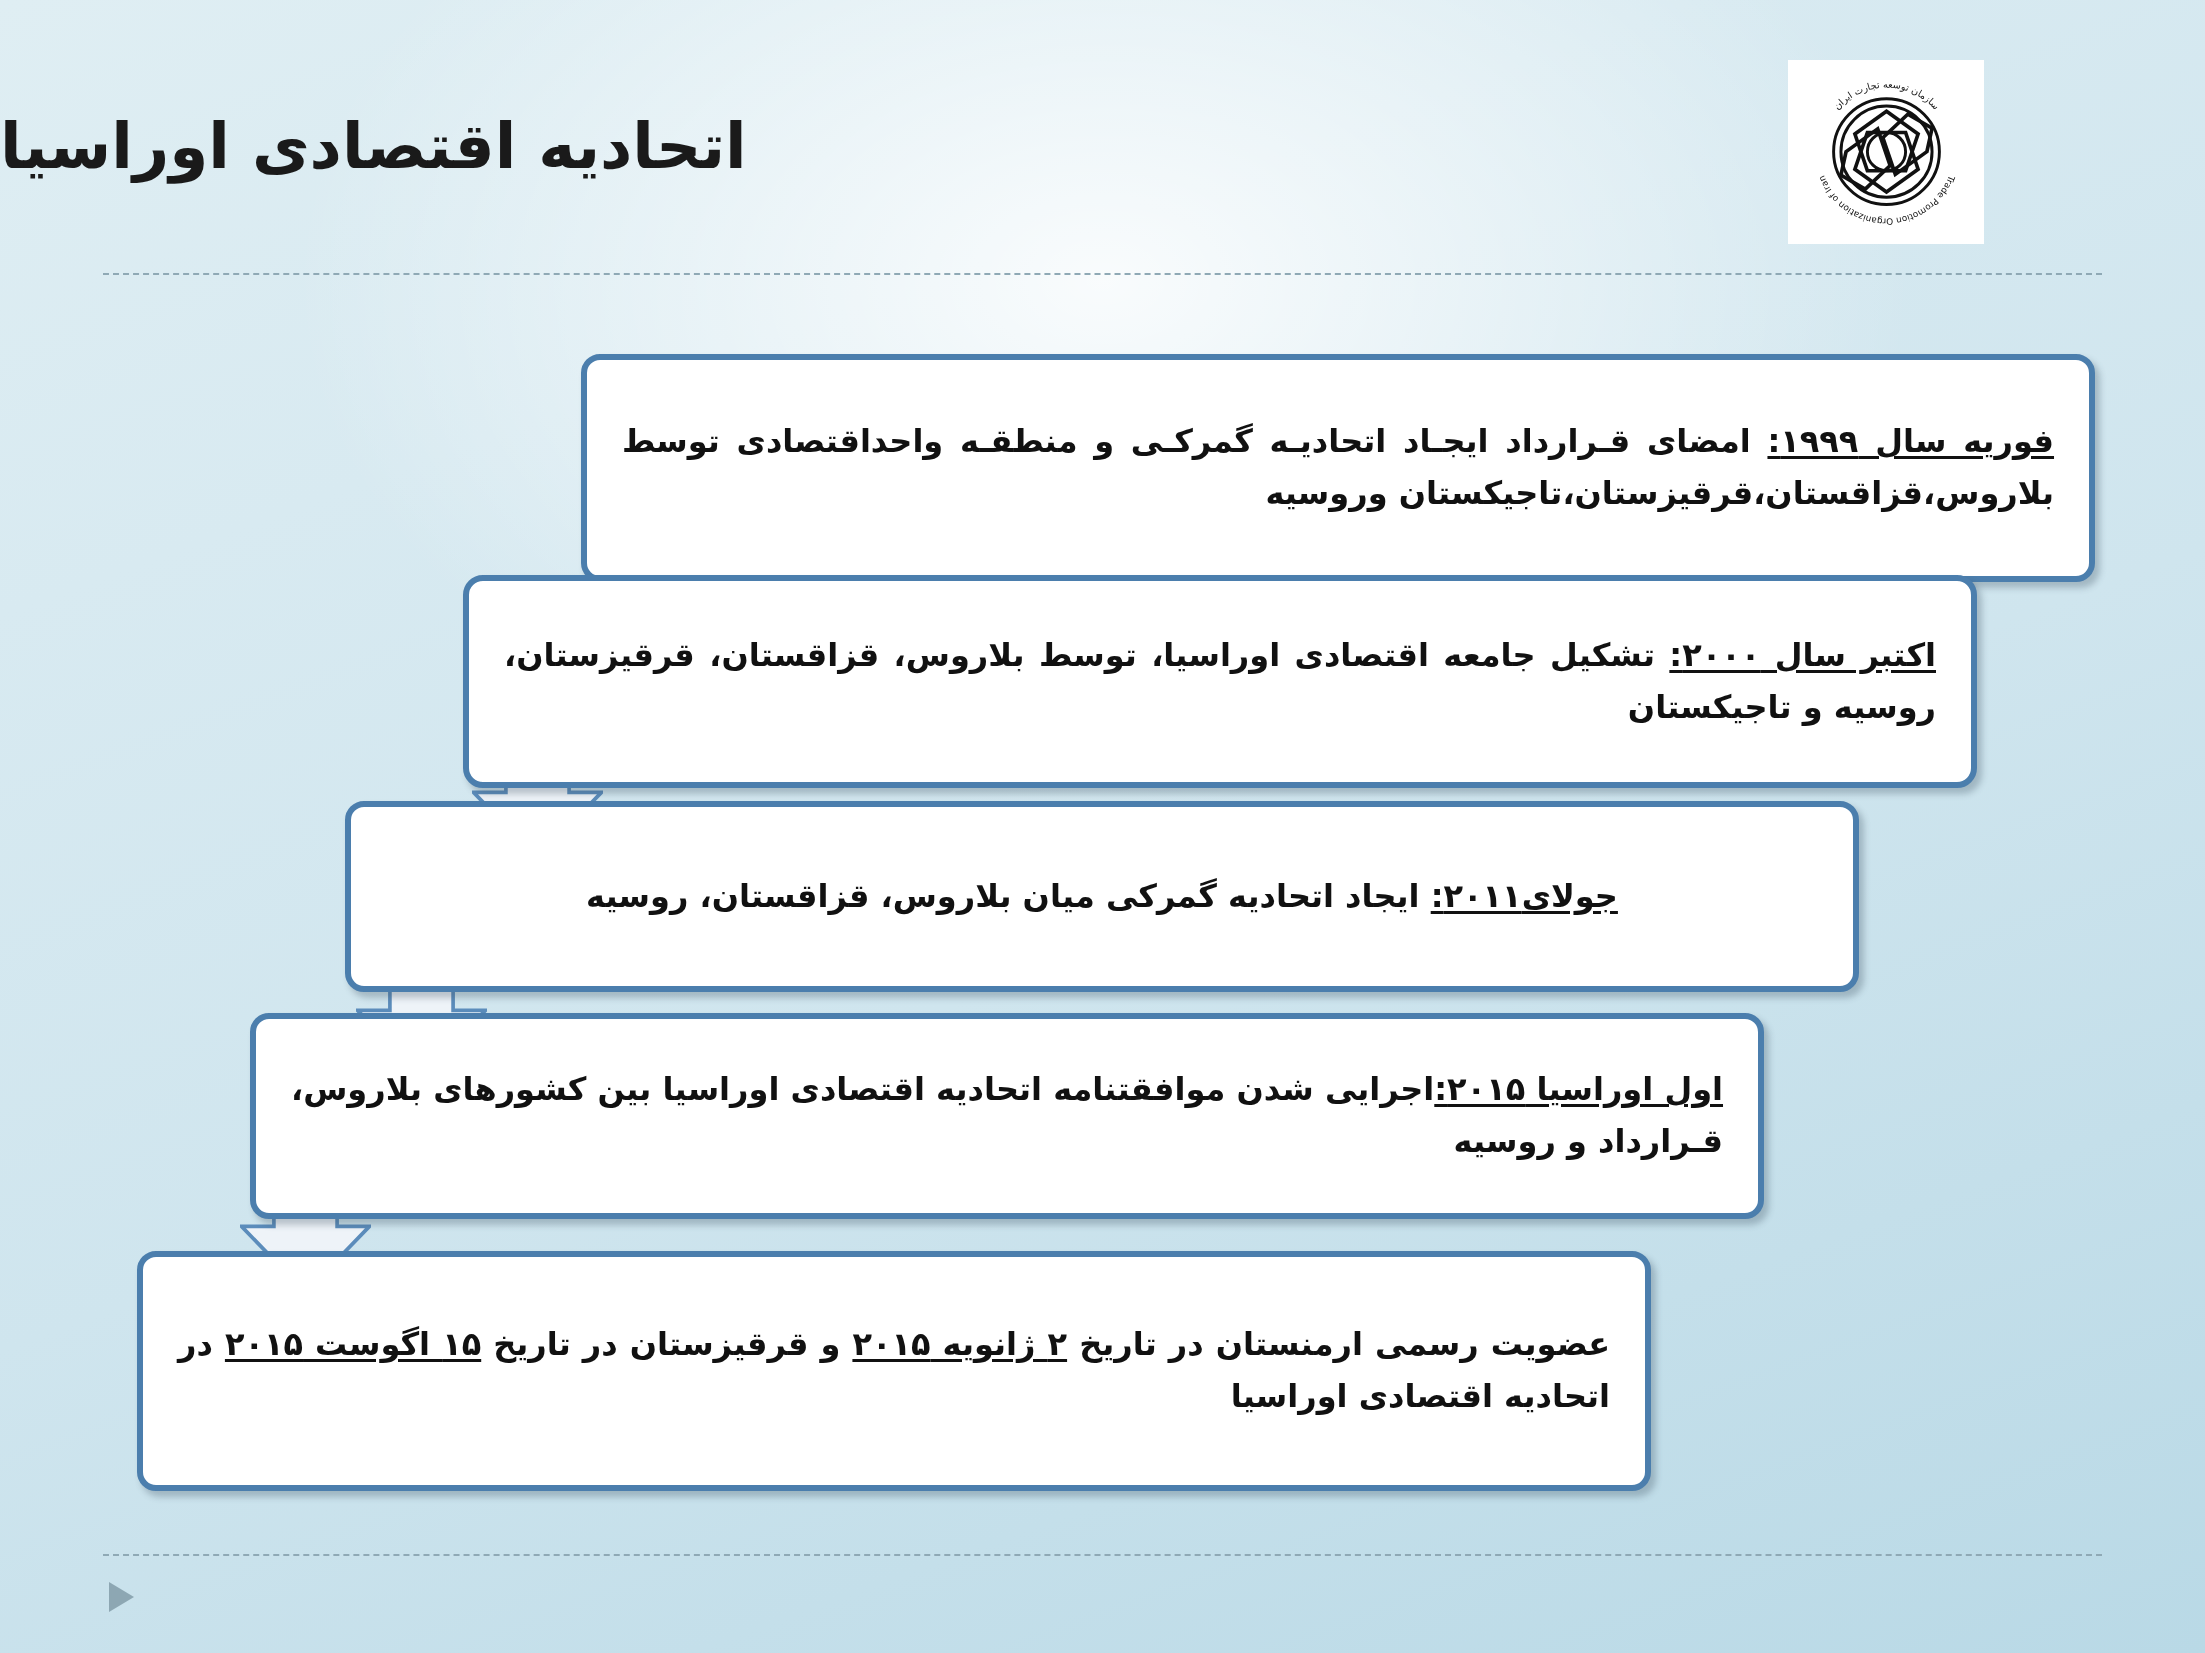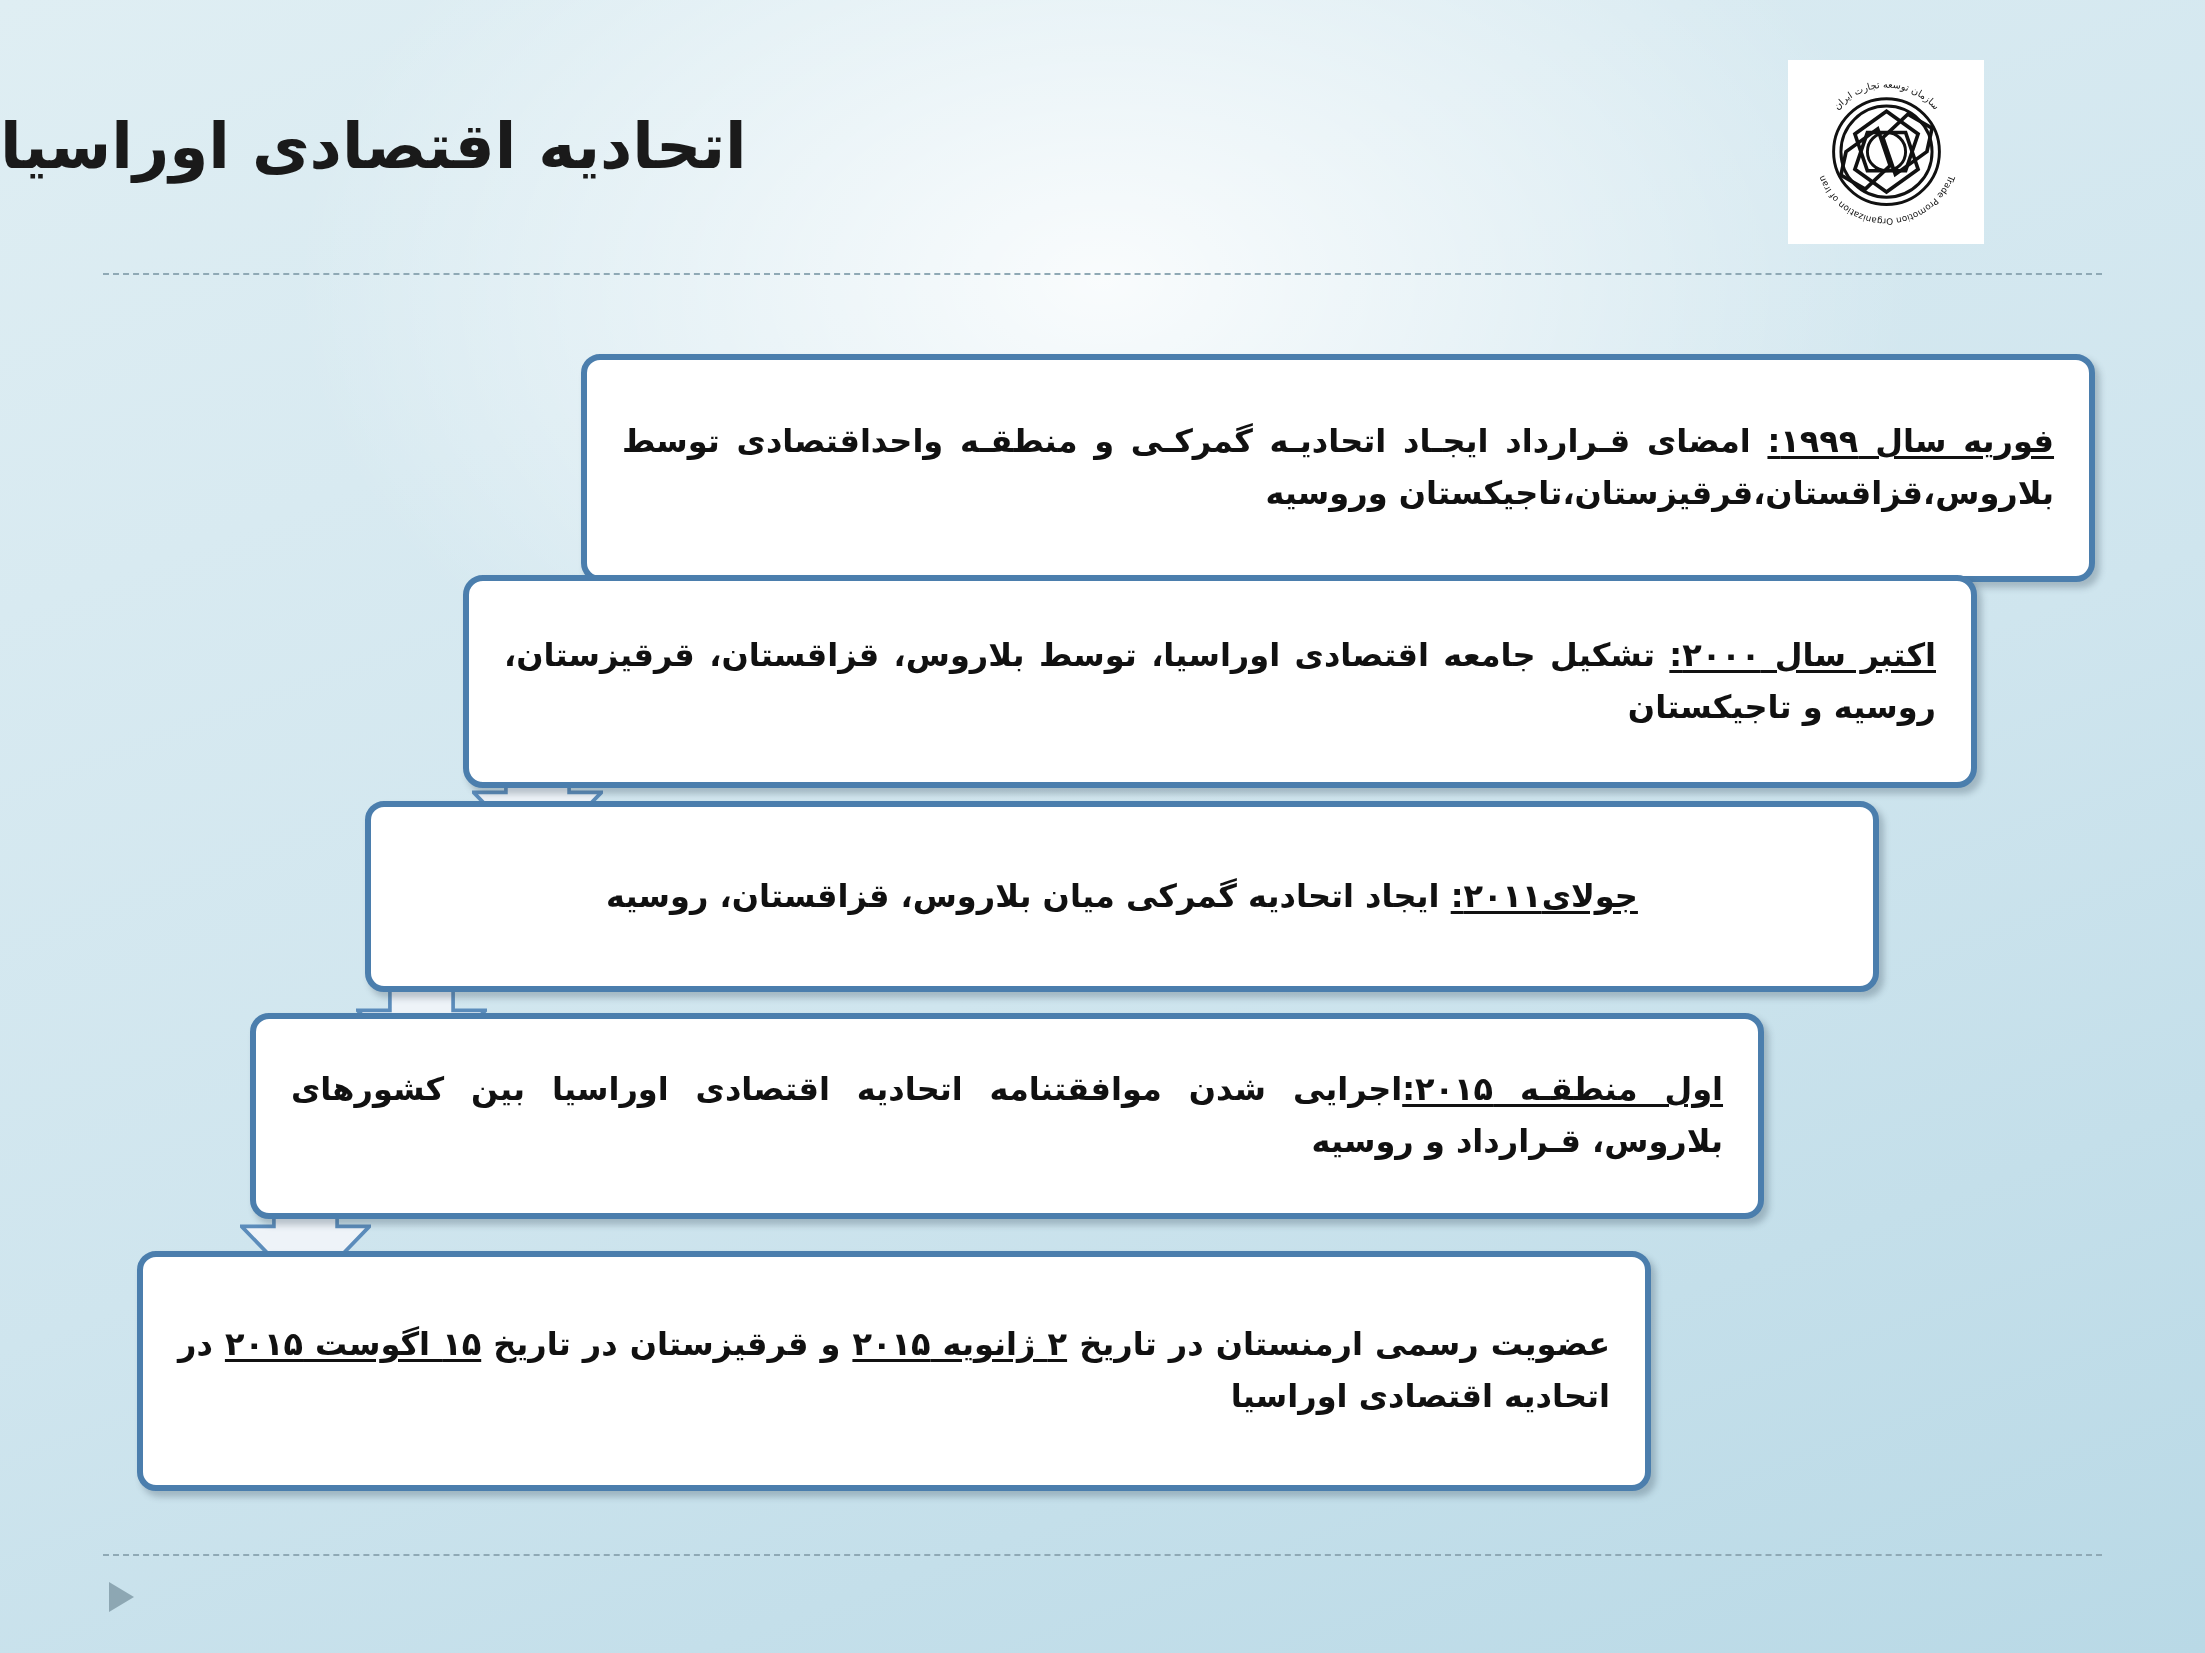--- a/index.html
+++ b/index.html
@@ -117,21 +117,21 @@
     text-align-last: right;
     direction: rtl;
     width: 100%;
     padding: 0 35px 0 35px;
     box-sizing: border-box;
   }
   .box .txt u { text-decoration: underline; text-underline-offset: 4.4px; }
 
   .b1 { left: 581px; top: 354px; width: 1514px; height: 228px; }
   .b2 { left: 463px; top: 575px; width: 1514px; height: 213px; border-radius: 20px; }
-  .b3 { left: 345px; top: 801px; width: 1514px; height: 191px; margin-left: 20px; }
+  .b3 { left: 345px; top: 801px; width: 1514px; height: 191px; }
   .b4 { left: 250px; top: 1013px; width: 1514px; height: 206px; }
   .b5 { left: 137px; top: 1232px; width: 1514px; height: 240px; margin-top: 19px; }
 
   
   .arrow {
     position: absolute;
     z-index: 2;
   }
   .arrow svg { display: block; }
 </style>
@@ -204,21 +204,21 @@
   </div>
 
   <div class="box b3">
     <div class="txt" style="text-align:center; text-align-last:center;">
       <u>جولای۲۰۱۱:</u><span> ایجاد اتحادیه گمرکی میان  بلاروس، قزاقستان، روسیه</span>
     </div>
   </div>
 
   <div class="box b4">
     <div class="txt">
-      <u>اول منطقـه ۲۰۱۵:</u><span>اجرایی شدن موافقتنامه اتحادیه اقتصادی اوراسیا بین کشورهای بلاروس، قـرارداد و روسیه</span>
+      <u>اول اوراسیا ۲۰۱۵:</u><span>اجرایی شدن موافقتنامه اتحادیه اقتصادی اوراسیا بین کشورهای بلاروس، قـرارداد و روسیه</span>
     </div>
   </div>
 
   <div class="box b5">
     <div class="txt">
       <span>عضویت رسمی ارمنستان در تاریخ </span><u>۲ ژانویه ۲۰۱۵</u><span> و قرقیزستان در تاریخ </span><u>۱۵ اگوست ۲۰۱۵</u><span> در اتحادیه اقتصادی اوراسیا</span>
     </div>
   </div>
 
 </div>

